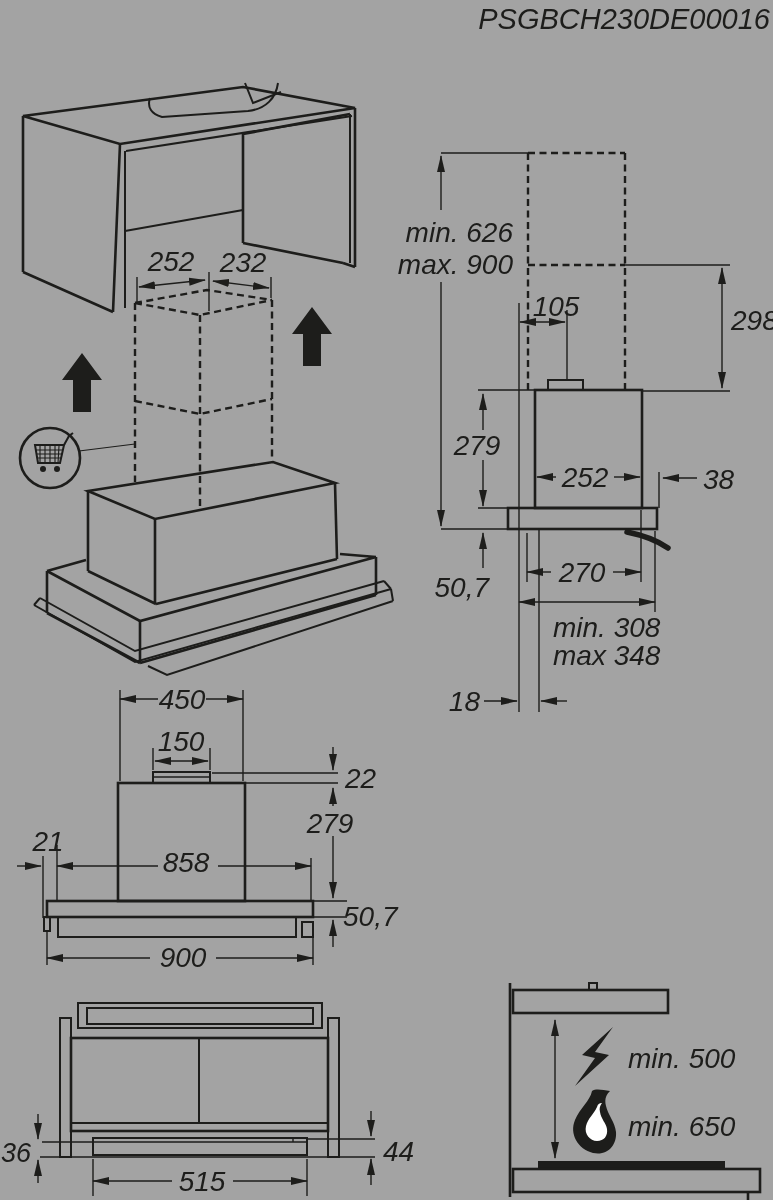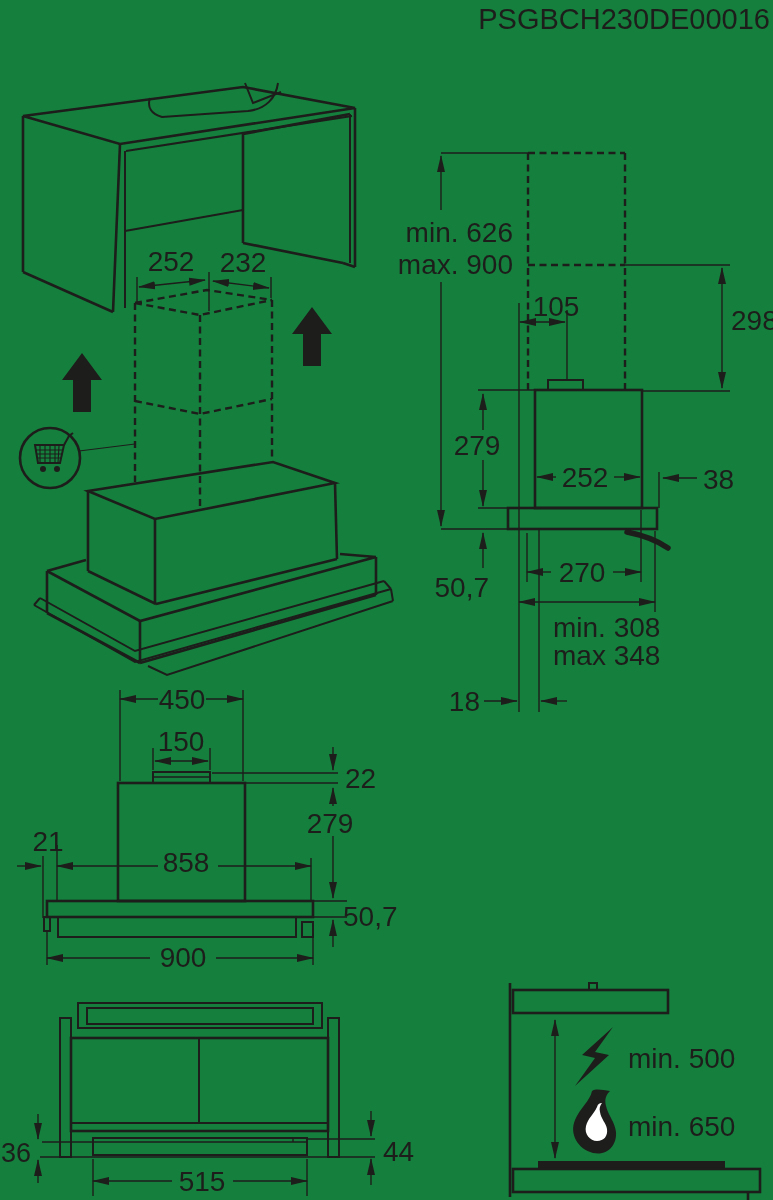--- a/index.html
+++ b/index.html
@@ -1,16 +1,16 @@
 <!DOCTYPE html>
 <html><head>
 <meta charset="utf-8">
 <style>
   html,body{margin:0;padding:0;background:#fff;}
-  .page{position:relative;width:773px;height:1200px;background:#15803d;overflow:hidden;}
+  .page{position:relative;width:773px;height:1200px;background:#a3a3a3;overflow:hidden;font-style:italic;}
   svg{display:block;}
   .s1{fill:none;stroke:#1d1d1b;stroke-width:2.6;stroke-linejoin:miter;}
   .s2{fill:none;stroke:#1d1d1b;stroke-width:2.0;}
   .s3{fill:none;stroke:#1d1d1b;stroke-width:1.4;}
   .s4{fill:none;stroke:#1d1d1b;stroke-width:1.1;}
   .sd{fill:none;stroke:#1d1d1b;stroke-width:2.4;stroke-dasharray:7 4.5;}
   .sf{fill:#1d1d1b;stroke:none;}
   .sw{fill:#fff;stroke:none;}
   .handle{fill:none;stroke:#1d1d1b;stroke-width:5.5;stroke-linecap:round;}
   .lbl{font-family:"Liberation Sans",sans-serif;font-size:28px;fill:#1d1d1b;}

